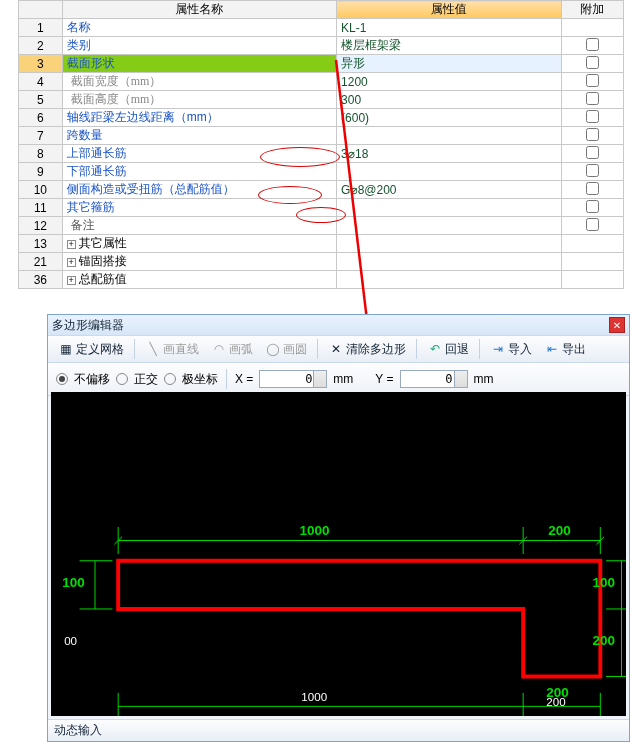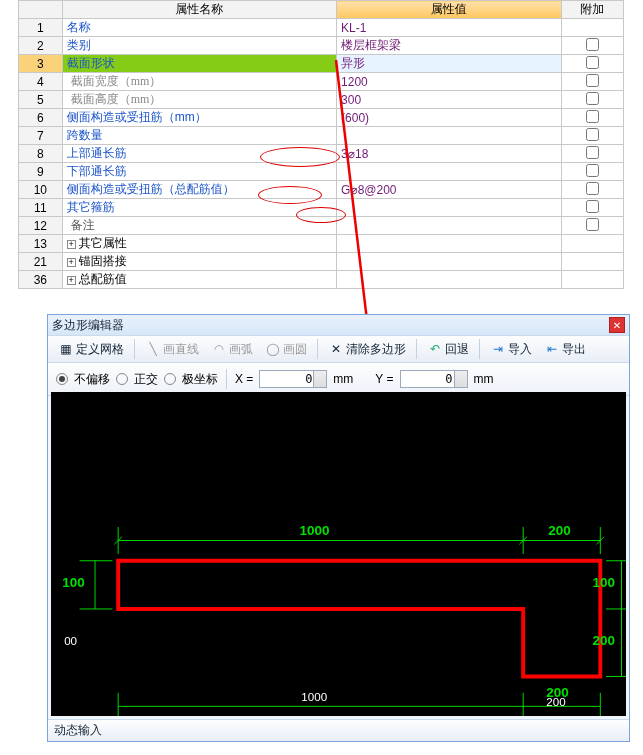--- a/index.html
+++ b/index.html
@@ -4,21 +4,21 @@
 <style>
   * { box-sizing: border-box; margin: 0; padding: 0; }
   body { font-family: "Microsoft YaHei", SimSun, sans-serif; font-size: 12px; background: #fff; width: 643px; height: 755px; position: relative; overflow: hidden; }
 
   
   .grid { position: absolute; left: 18px; top: 0; width: 606px; border-collapse: collapse; }
   .grid th, .grid td { border: 1px solid #c8c8c8; height: 18px; padding: 0 4px; font-weight: normal; text-align: left; vertical-align: middle; }
   .grid th { background: #f3f3f3; text-align: center; }
   .grid .rownum { width: 28px; text-align: center; background: #f3f3f3; color:#000; }
   .grid .namecol { width: 176px; }
-  .grid .valcol { width: 144px; color:#701a75; }
+  .grid .valcol { width: 144px; color:#14532d; }
   .grid .addcol { width: 40px; text-align:center; }
   .grid th.value-hdr { background: linear-gradient(#ffe0a8,#ffc860); color:#000; }
   .grid tr.sel .rownum { background:#f9d27a; }
   .grid tr.sel td.namecol { background:#84cc16; color:#fff; }
   .grid tr.sel td.valcol { background:#e6f2ff; }
   .link { color:#1a53c8; }
   .indent { color:#555; padding-left: 4px; font-family: Liberation Serif, serif;}
   .graytxt { color:#888; }
   .exp { display:inline-block; width:9px; height:9px; border:1px solid #8a8a8a; line-height:7px; text-align:center; font-size:9px; margin-right:3px; }
   .chk { width:13px; height:13px; display:inline-block;}
@@ -88,21 +88,21 @@
         <td class="addcol"><input type="checkbox" class="chk" style=""></td>
       </tr>
       <tr>
         <td class="rownum">5</td>
         <td class="namecol"><span class="indent graytxt">截面高度（mm）</span></td>
         <td class="valcol graytxt">300</td>
         <td class="addcol"><input type="checkbox" class="chk" style=""></td>
       </tr>
       <tr>
         <td class="rownum">6</td>
-        <td class="namecol"><span class="link">侧面构造或受扭筋（mm）</span></td>
+        <td class="namecol"><span class="link">轴线距梁左边线距离（mm）</span></td>
         <td class="valcol">(600)</td>
         <td class="addcol"><input type="checkbox" class="chk" style=""></td>
       </tr>
       <tr>
         <td class="rownum">7</td>
         <td class="namecol"><span class="link">跨数量</span></td>
         <td class="valcol"></td>
         <td class="addcol"><input type="checkbox" class="chk" style=""></td>
       </tr>
       <tr>

